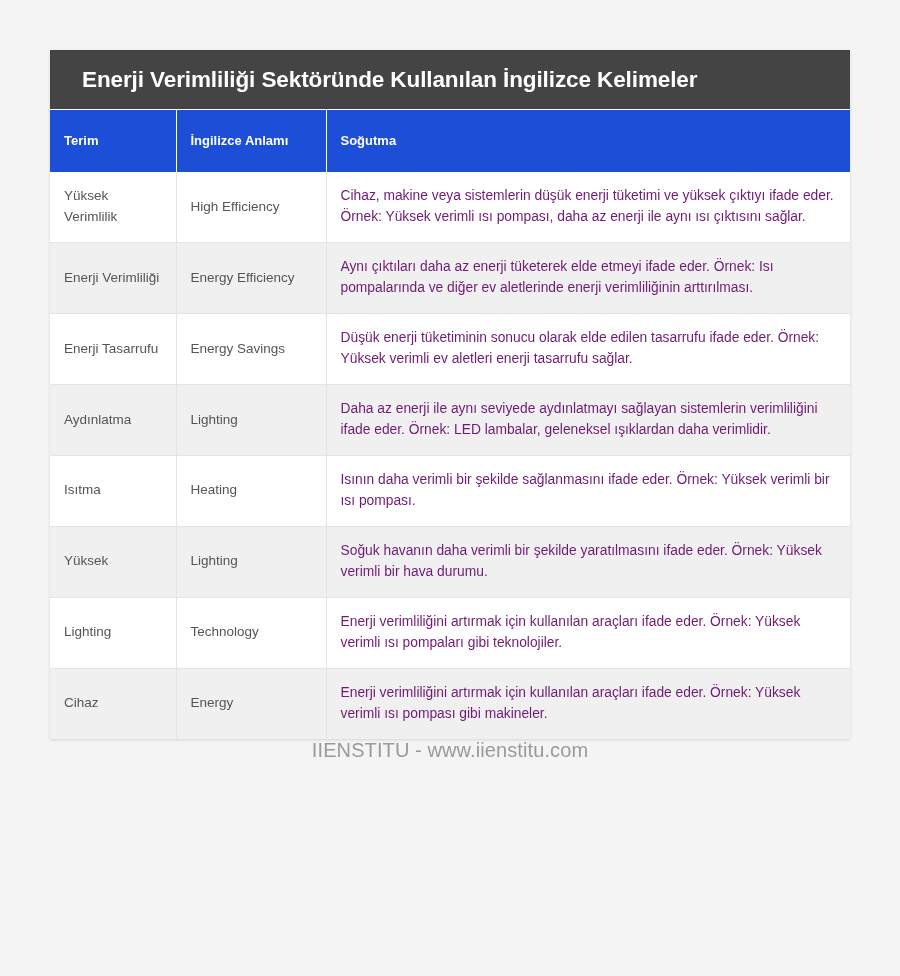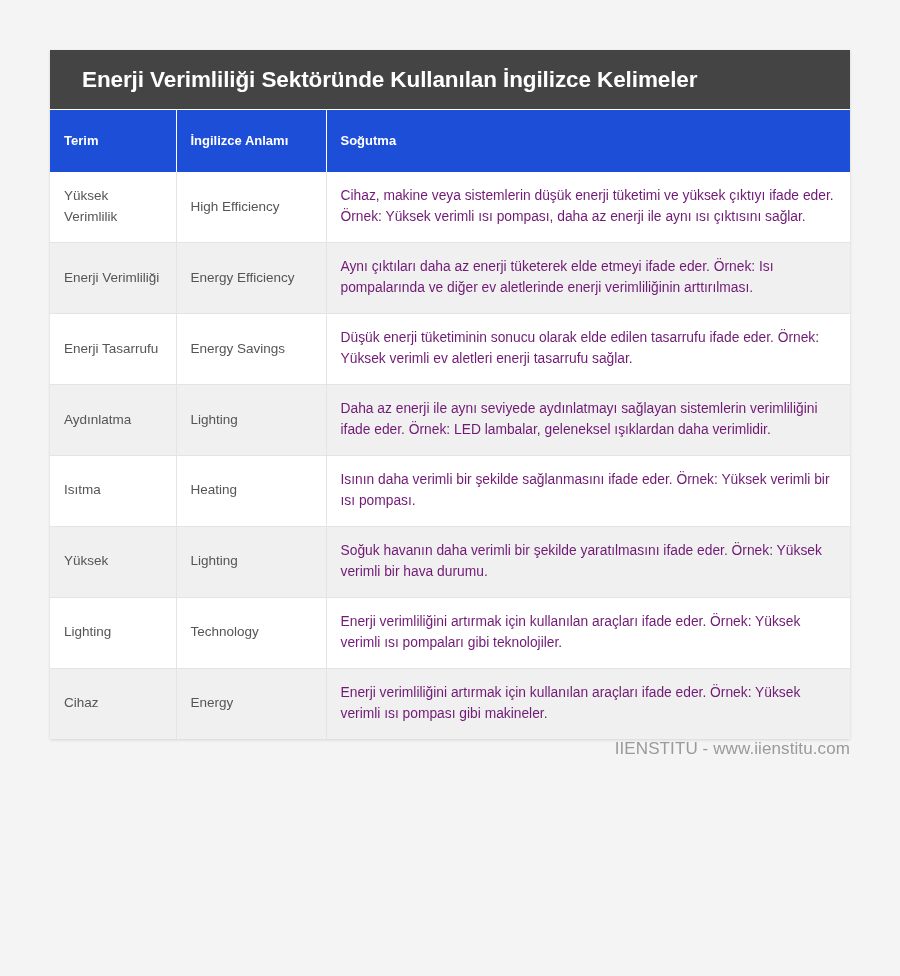--- a/index.html
+++ b/index.html
@@ -99,23 +99,23 @@
     font-size: 13.5px;
   }
   td.desc {
     color: #701a75;
     font-size: 13.8px;
   }
 
   
   .footer {
     width: 800px;
-    text-align: right;
+    text-align: center;
     color: #9a9a9a;
-    font-size: 17px;
+    font-size: 20px;
     letter-spacing: 0.1px;
   }
 </style>
 </head>
 <body>
 
 <div class="page">
 
   <div class="card">
 

